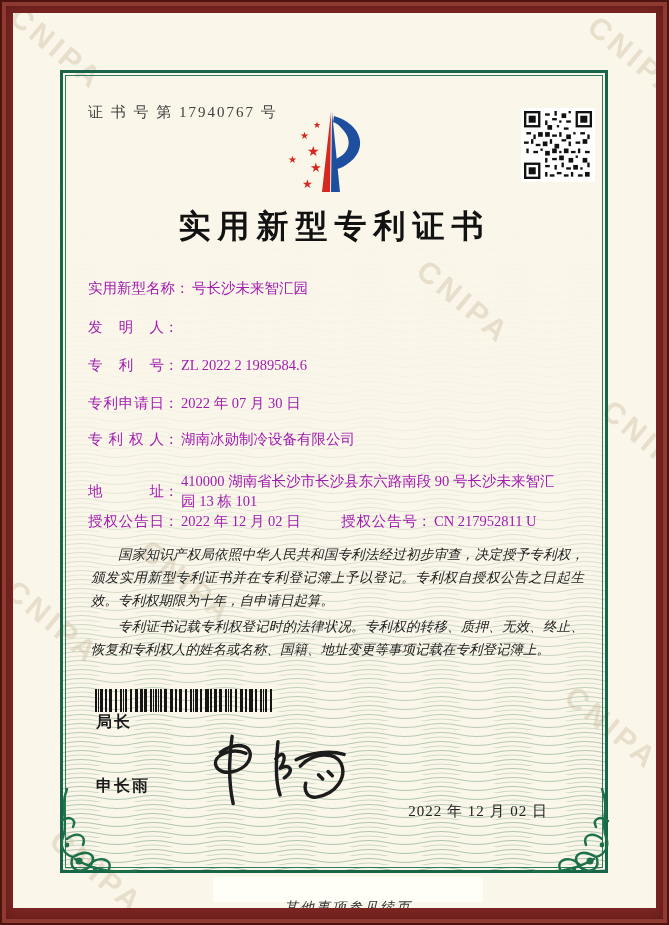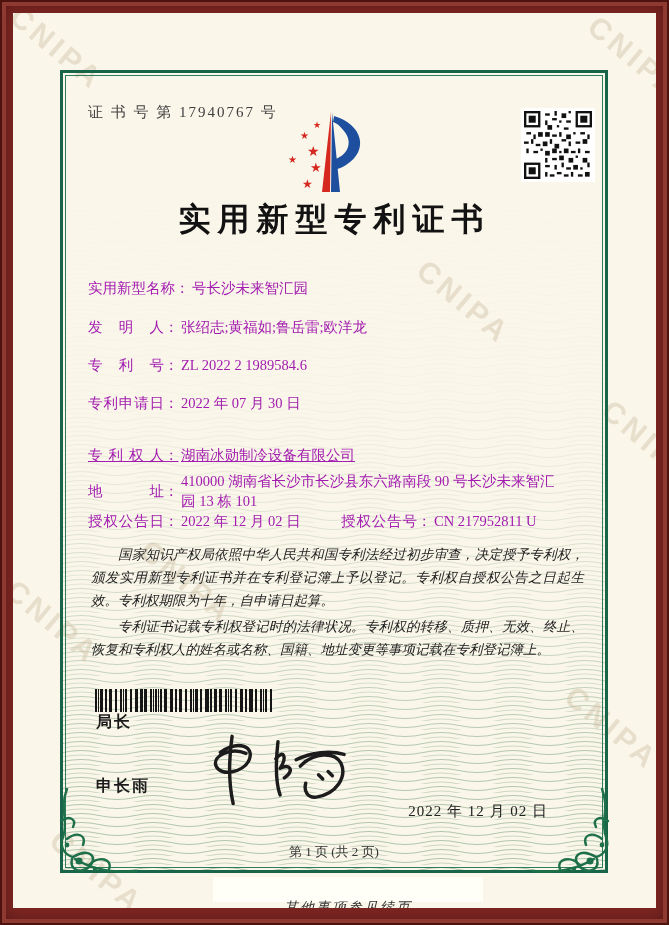--- a/index.html
+++ b/index.html
@@ -16,21 +16,21 @@
       background:linear-gradient(to bottom, rgba(251,246,234,1) 0%, rgba(251,246,234,.92) 40%,
                  rgba(251,246,234,.45) 66%, rgba(244,244,230,.05) 85%, rgba(228,236,216,0) 100%);}
   
   .green-frame{position:absolute;left:47px;top:57px;width:548px;height:803px;border:3px solid #186549;
       box-sizing:border-box;z-index:3;pointer-events:none;}
   .green-frame::after{content:"";position:absolute;inset:2px;border:1px solid #2e7c5d;}
   .content{position:absolute;inset:0;z-index:4;}
   .cert-number{position:absolute;left:75px;top:90px;font-size:15px;letter-spacing:2px;color:#3f3f3f;}
   .logo{position:absolute;left:267px;top:93px;width:100px;height:92px;}
   .qr{position:absolute;left:508px;top:95px;width:68px;height:68px;background:#fff;padding:3px;}
-  .title{position:absolute;left:0;right:0;top:185px;text-align:center;font-size:32px;font-weight:bold;
+  .title{position:absolute;left:0;right:0;top:192px;text-align:center;font-size:32px;font-weight:bold;
          letter-spacing:7px;color:#121212;}
   .frow{position:absolute;left:75px;font-size:14.5px;color:#a21caf;display:flex;align-items:center;line-height:20px;}
   .flabel{display:inline-block;width:76px;text-align:justify;text-align-last:justify;flex:none;}
   .flabel.wide{width:auto;text-align:left;text-align-last:left;}
   .fcolon{display:inline-block;width:17px;flex:none;}
   .fvalue{display:inline-block;}
   .fvalue.addr{width:386px;}
   .fvalue.w160{width:160px;flex:none;}
   .paras{position:absolute;left:75px;top:527px;width:499px;font-size:13.5px;line-height:23px;
          color:#1d1d1d;text-align:justify;font-style:italic;}
@@ -208,33 +208,32 @@
       <div class="title">实用新型专利证书</div>
 
       <div class="frow" style="top:265px;">
         <span class="flabel wide">实用新型名称</span>
           <span class="fcolon">：</span>
           <span class="fvalue">号长沙未来智汇园</span>
       </div>
       <div class="frow" style="top:304px;">
         <span class="flabel">发明人</span>
           <span class="fcolon">：</span>
-          <span class="fvalue">张绍志;黄福如;鲁岳雷;欧洋龙</span>
       </div>
       <div class="frow" style="top:342px;">
         <span class="flabel">专利号</span>
           <span class="fcolon">：</span>
           <span class="fvalue">ZL 2022 2 1989584.6</span>
       </div>
       <div class="frow" style="top:380px;">
         <span class="flabel">专利申请日</span>
           <span class="fcolon">：</span>
           <span class="fvalue">2022 年 07 月 30 日</span>
       </div>
-      <div class="frow" style="top:432px;text-decoration:underline;">
+      <div class="frow" style="top:416px;">
         <span class="flabel">专利权人</span>
           <span class="fcolon">：</span>
           <span class="fvalue">湖南冰勋制冷设备有限公司</span>
       </div>
       <div class="frow" style="top:458px;">
         <span class="flabel">地址</span>
           <span class="fcolon">：</span>
           <span class="fvalue addr">410000 湖南省长沙市长沙县东六路南段 90 号长沙未来智汇园 13 栋 101</span>
       </div>
       <div class="frow" style="top:498px;">
@@ -261,21 +260,20 @@
           <path d="M39,5 C36,26 35,46 40,68"></path>
           <path d="M80,26 C87,17 91,24 84,35 C93,30 98,37 88,44"></path>
           <path d="M82,10 C80,28 79,46 84,60"></path>
           <path d="M103,33 C115,20 135,19 141,30 C147,43 137,59 118,62 C110,63 106,57 108,49"></path>
           <path d="M99,27 C113,20 131,18 144,22"></path>
           <path d="M120,41 l4,4 M129,38 l4,4"></path>
         </g>
       </svg>
 
       <div class="issue-date">2022 年 12 月 02 日</div>
-      <div class="page-ind">第 1 页 (共 2 页)</div>
     </div>
 
     <div class="footer-band">
       <span>其他事项参见续页</span>
     </div>
 
   </div>
 </div>
 
 </body></html>

